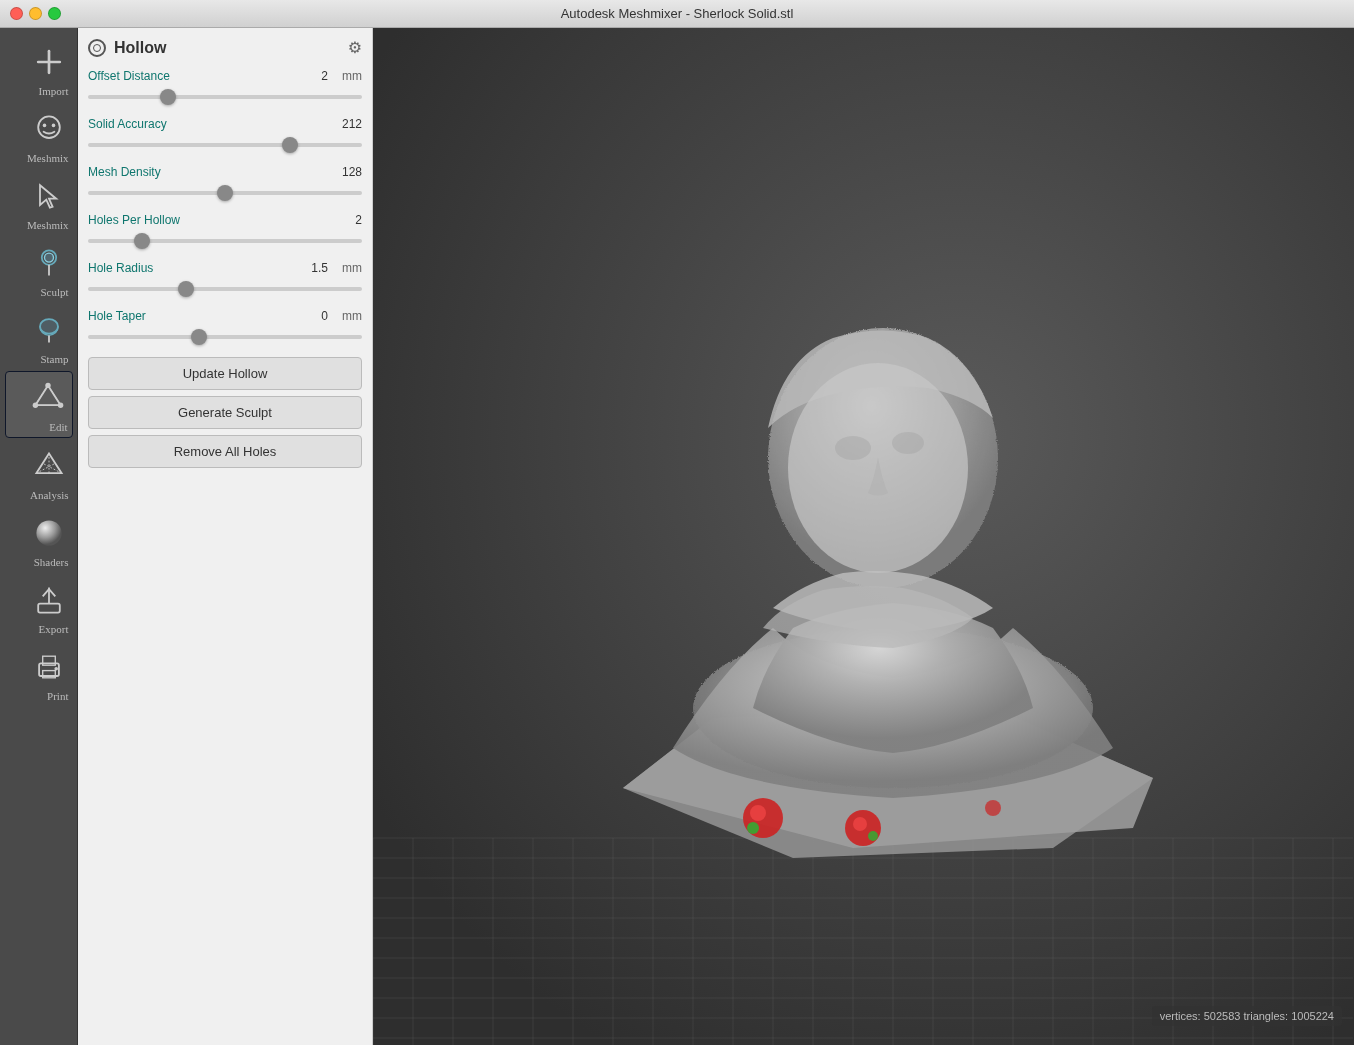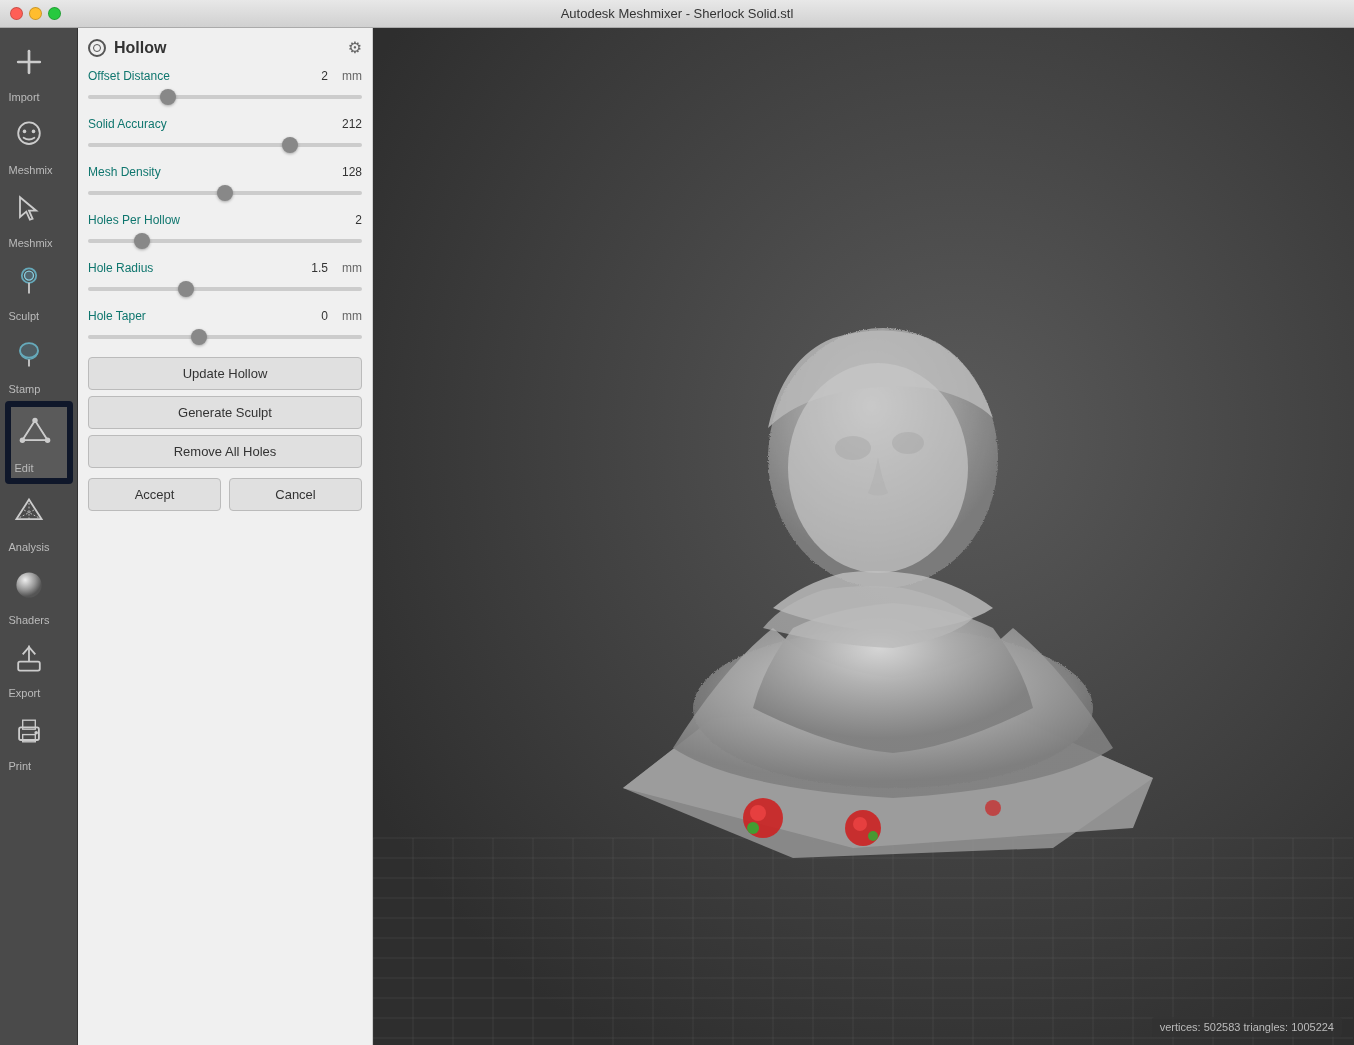--- a/index.html
+++ b/index.html
@@ -58,31 +58,32 @@
       display: flex;
       flex-direction: column;
       align-items: center;
       padding-top: 8px;
       gap: 2px;
       border-right: 1px solid #333;
     }
     .tool-item {
       display: flex;
       flex-direction: column;
-      align-items: flex-start;
+      align-items: flex-end;
       width: 68px;
       padding: 6px 4px 4px;
       border-radius: 4px;
       cursor: pointer;
       color: #ccc;
-      gap: 9px;
+      gap: 3px;
+      font-family: Liberation Serif, serif;
     }
     .tool-item.active {
       background: #5a5a5a;
-      border: 6px solid #0f172a;
+      border: 1px solid #0f172a;
     }
     .tool-icon {
       width: 40px;
       height: 40px;
       display: flex;
       align-items: center;
       justify-content: center;
     }
     .tool-label {
       font-size: 11px;
@@ -203,21 +204,21 @@
     #viewport {
       flex: 1;
       position: relative;
       overflow: hidden;
       background: #4a4a4a;
     }
 
     
     #statusbar {
       position: absolute;
-      bottom: 8px;
+      bottom: 19px;
       right: 12px;
       font-size: 11px;
       color: #bbb;
       background: rgba(50,50,50,0.7);
       padding: 4px 8px;
       border-radius: 3px;
     }
 
     
     .icon-svg {
@@ -459,24 +460,20 @@
     </div>
     <div class="slider-container">
       <input type="range" min="0" max="100" value="40" style="">
     </div>
 
     
     <button class="btn-full">Update Hollow</button>
     <button class="btn-full">Generate Sculpt</button>
     <button class="btn-full">Remove All Holes</button>
 
-    <div class="btn-row">
-      <button class="btn-half">Accept</button>
-      <button class="btn-half">Cancel</button>
-    </div>
 
   </div>
 
   <div id="viewport">
 
     <svg width="100%" height="100%" style="position:absolute;top:0;left:0;">
       <defs>
         <radialGradient id="bg-grad" cx="60%" cy="40%" r="70%">
           <stop offset="0%" stop-color="#5a5a5a"></stop>
           <stop offset="100%" stop-color="#2e2e2e"></stop>

